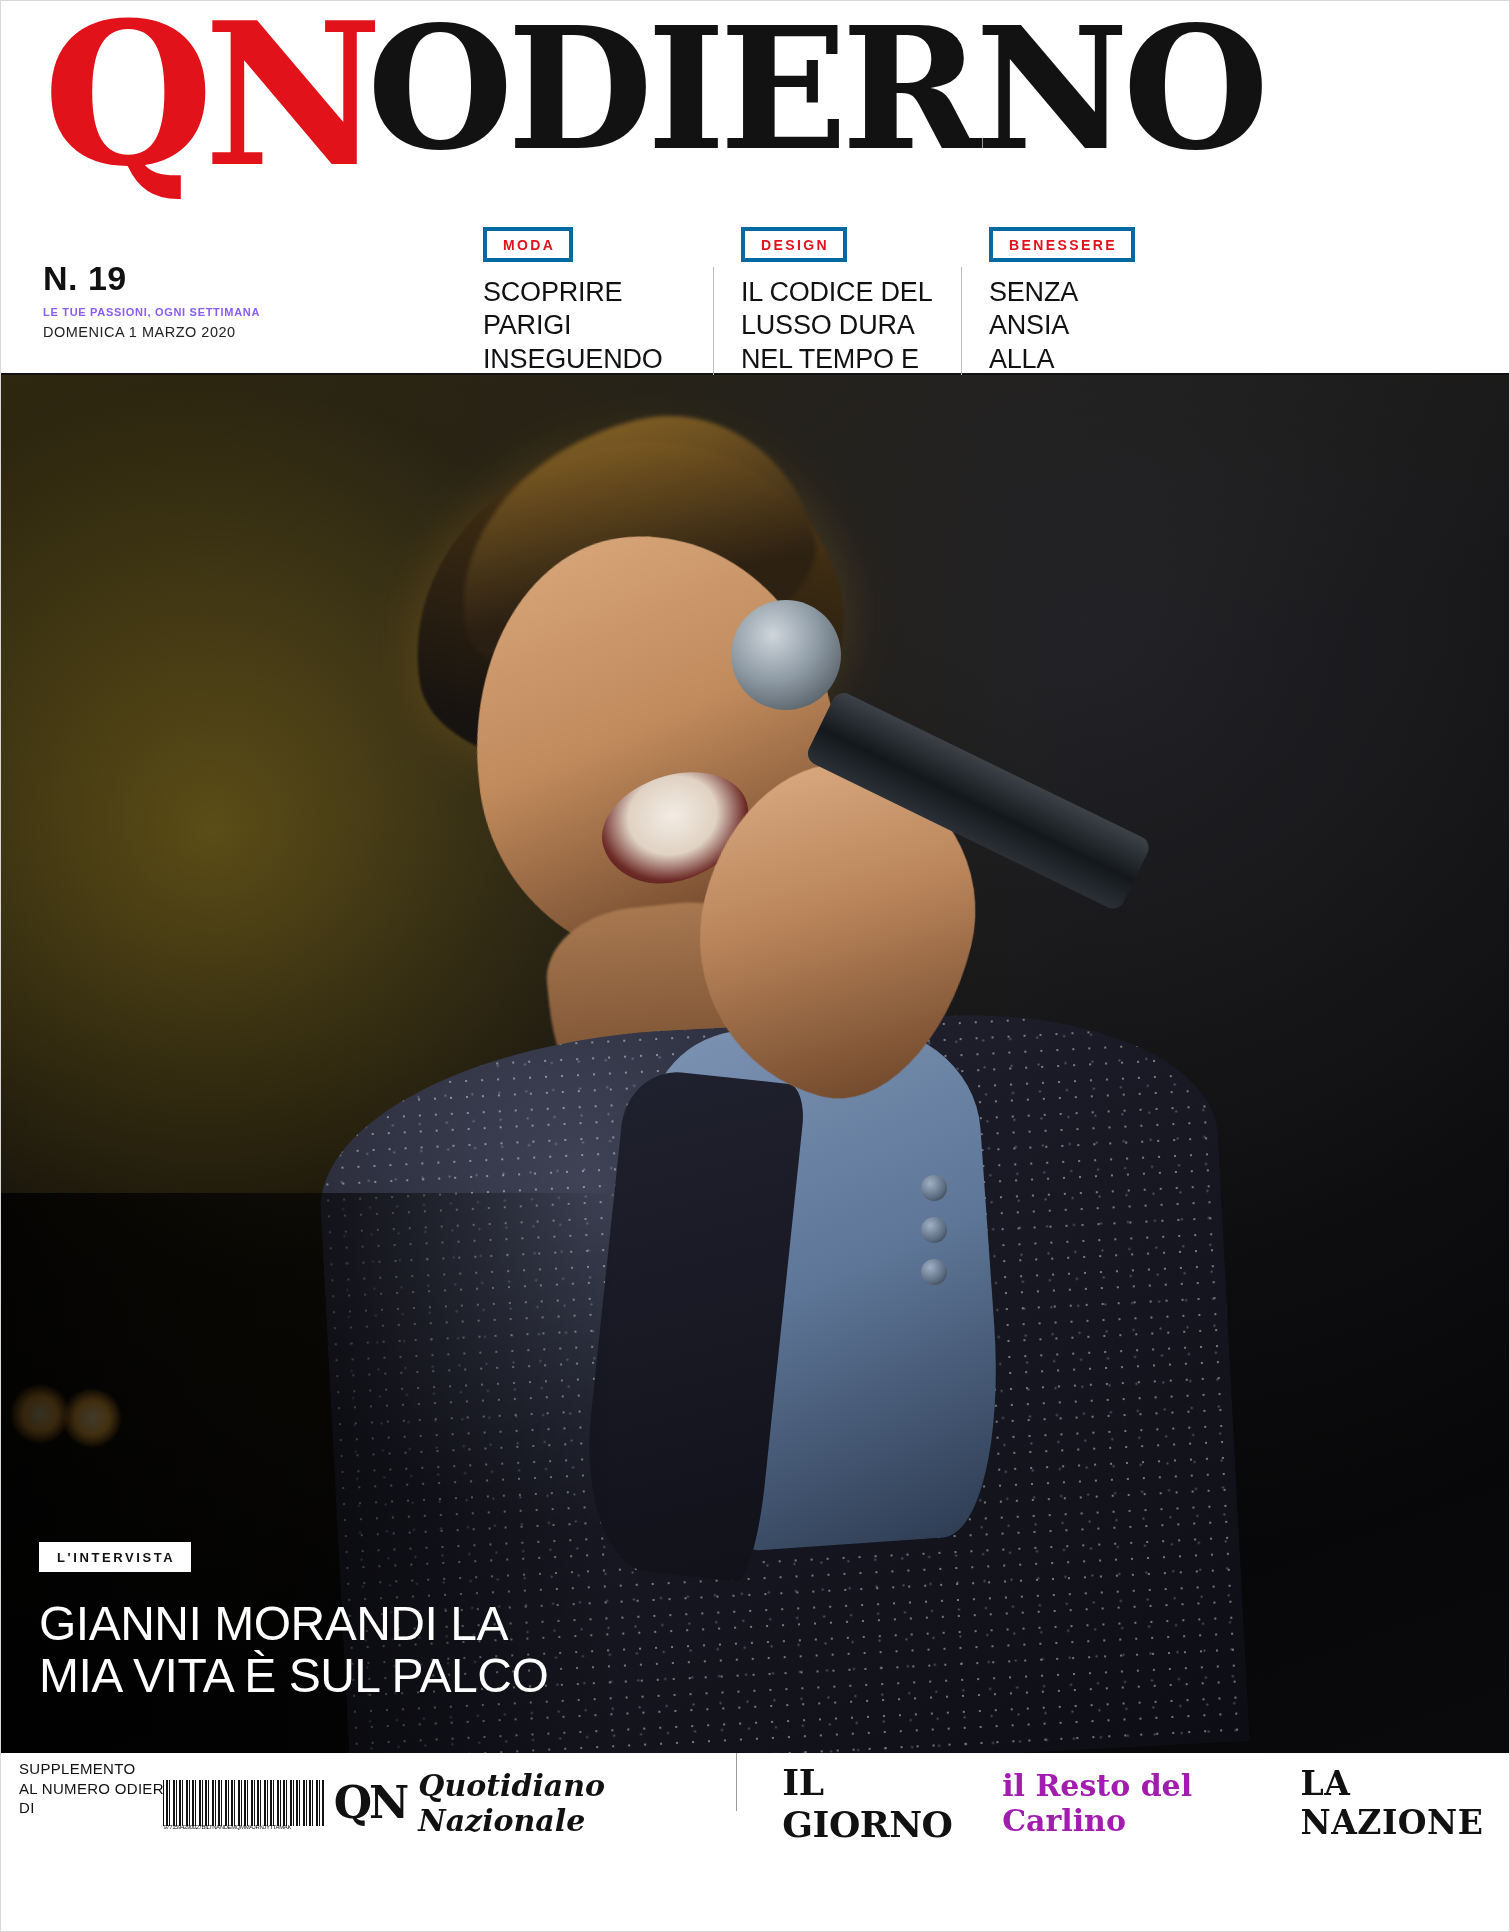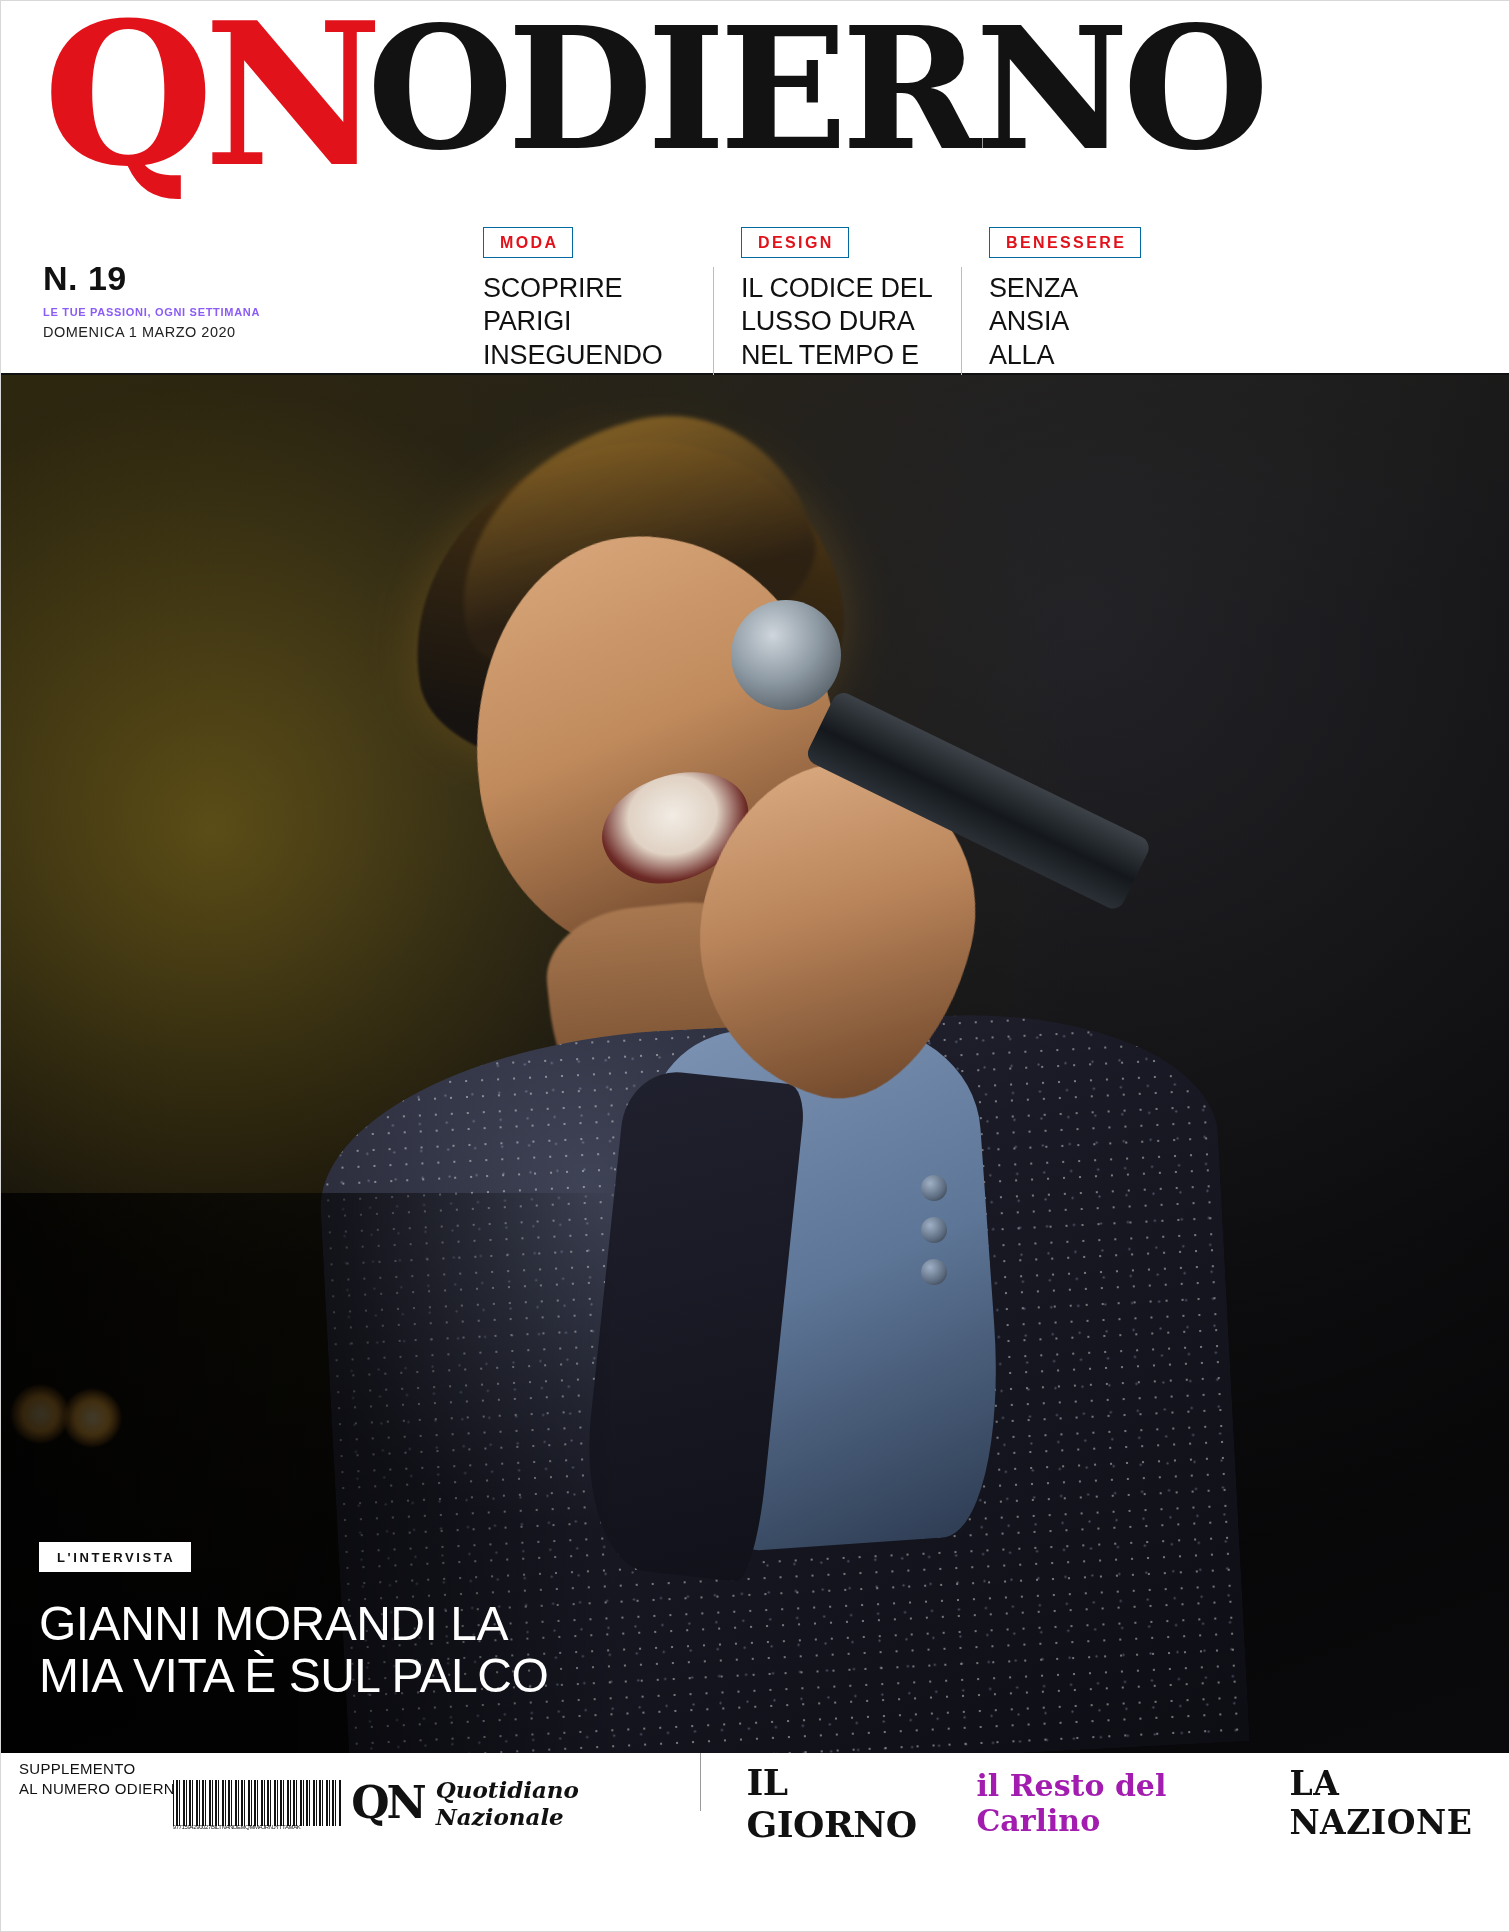--- a/index.html
+++ b/index.html
@@ -98,23 +98,23 @@
     top: 40px;
     bottom: 12px;
     width: 1px;
     background: #bcbcbc;
   }
   .t1 { width: 258px; }
   .t2 { width: 248px; }
   .t3 { width: 200px; }
   .kicker {
     display: inline-block;
-    border: 1px solid #0369a1;
+    border: 4px solid #0369a1;
     color: #e2121a;
-    font-size: 16px;
+    font-size: 14px;
     font-weight: 700;
     letter-spacing: 2.4px;
     padding: 6px 14px 5px 16px;
     margin-bottom: 14px;
   }
   .teaser-title {
     font-size: 27px;
     line-height: 1.24;
     color: #111;
     font-weight: 400;
@@ -363,21 +363,21 @@
     font-weight: 700;
     font-size: 44px;
     color: #111;
     letter-spacing: -3px;
     line-height: 1;
   }
   .qn-name {
     font-family: "DejaVu Serif", serif;
     font-style: italic;
     font-weight: 700;
-    font-size: 23px;
+    font-size: 30px;
     color: #111;
     margin-left: 12px;
   }
   .foot-div {
     width: 1px;
     height: 58px;
     background: #9a9a9a;
     margin: 0 46px 0 42px;
   }
   .papers {

